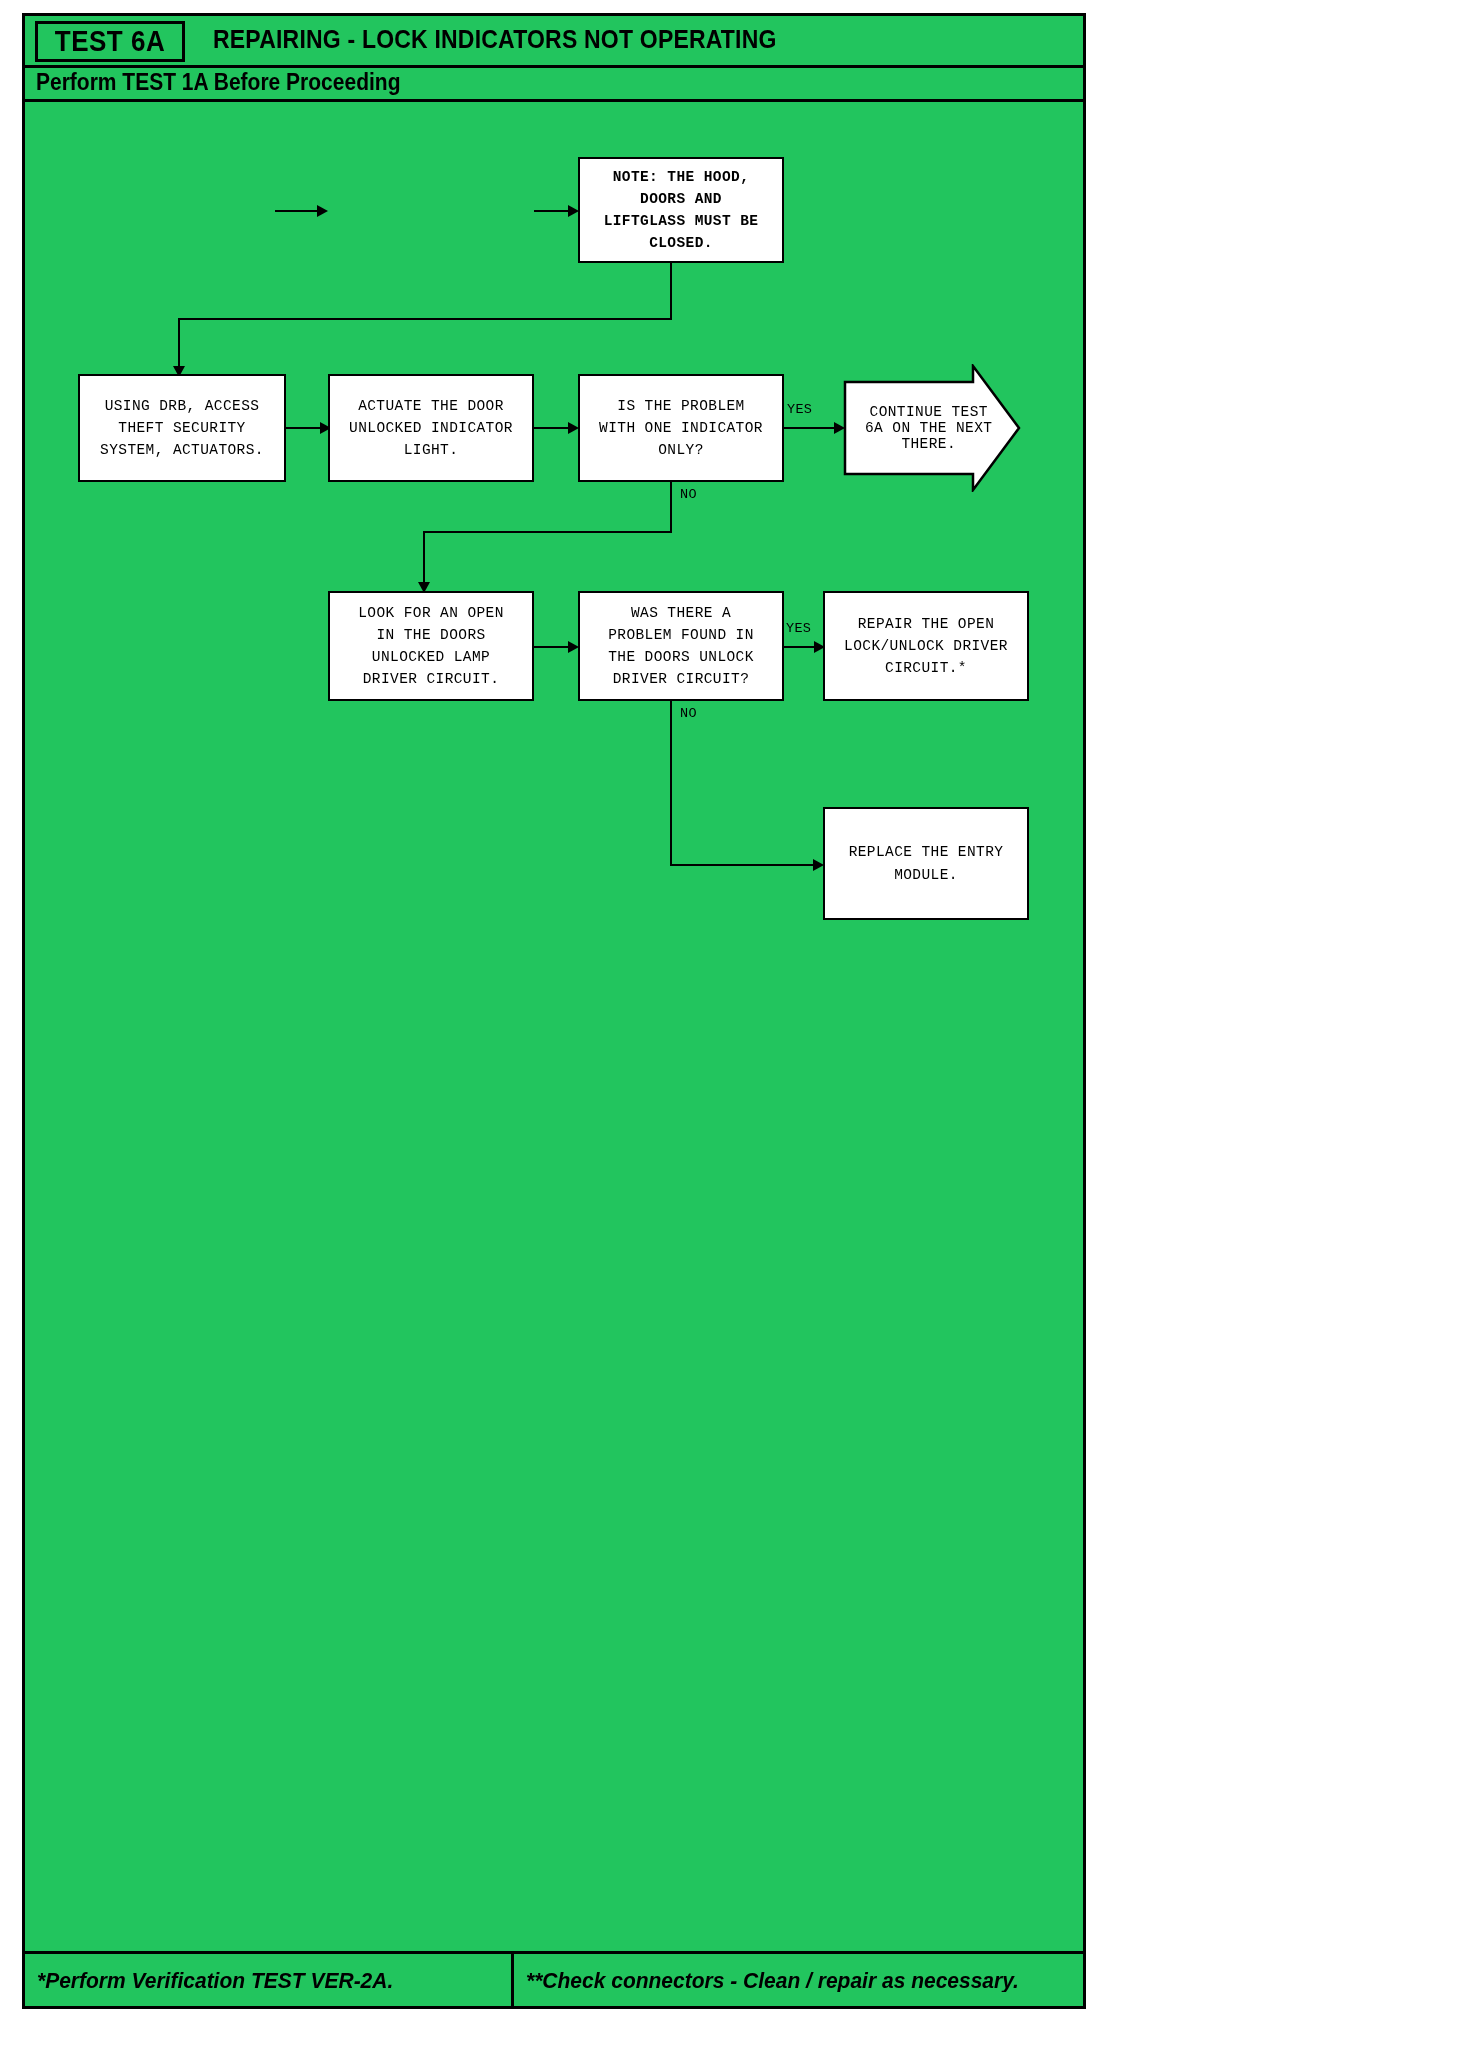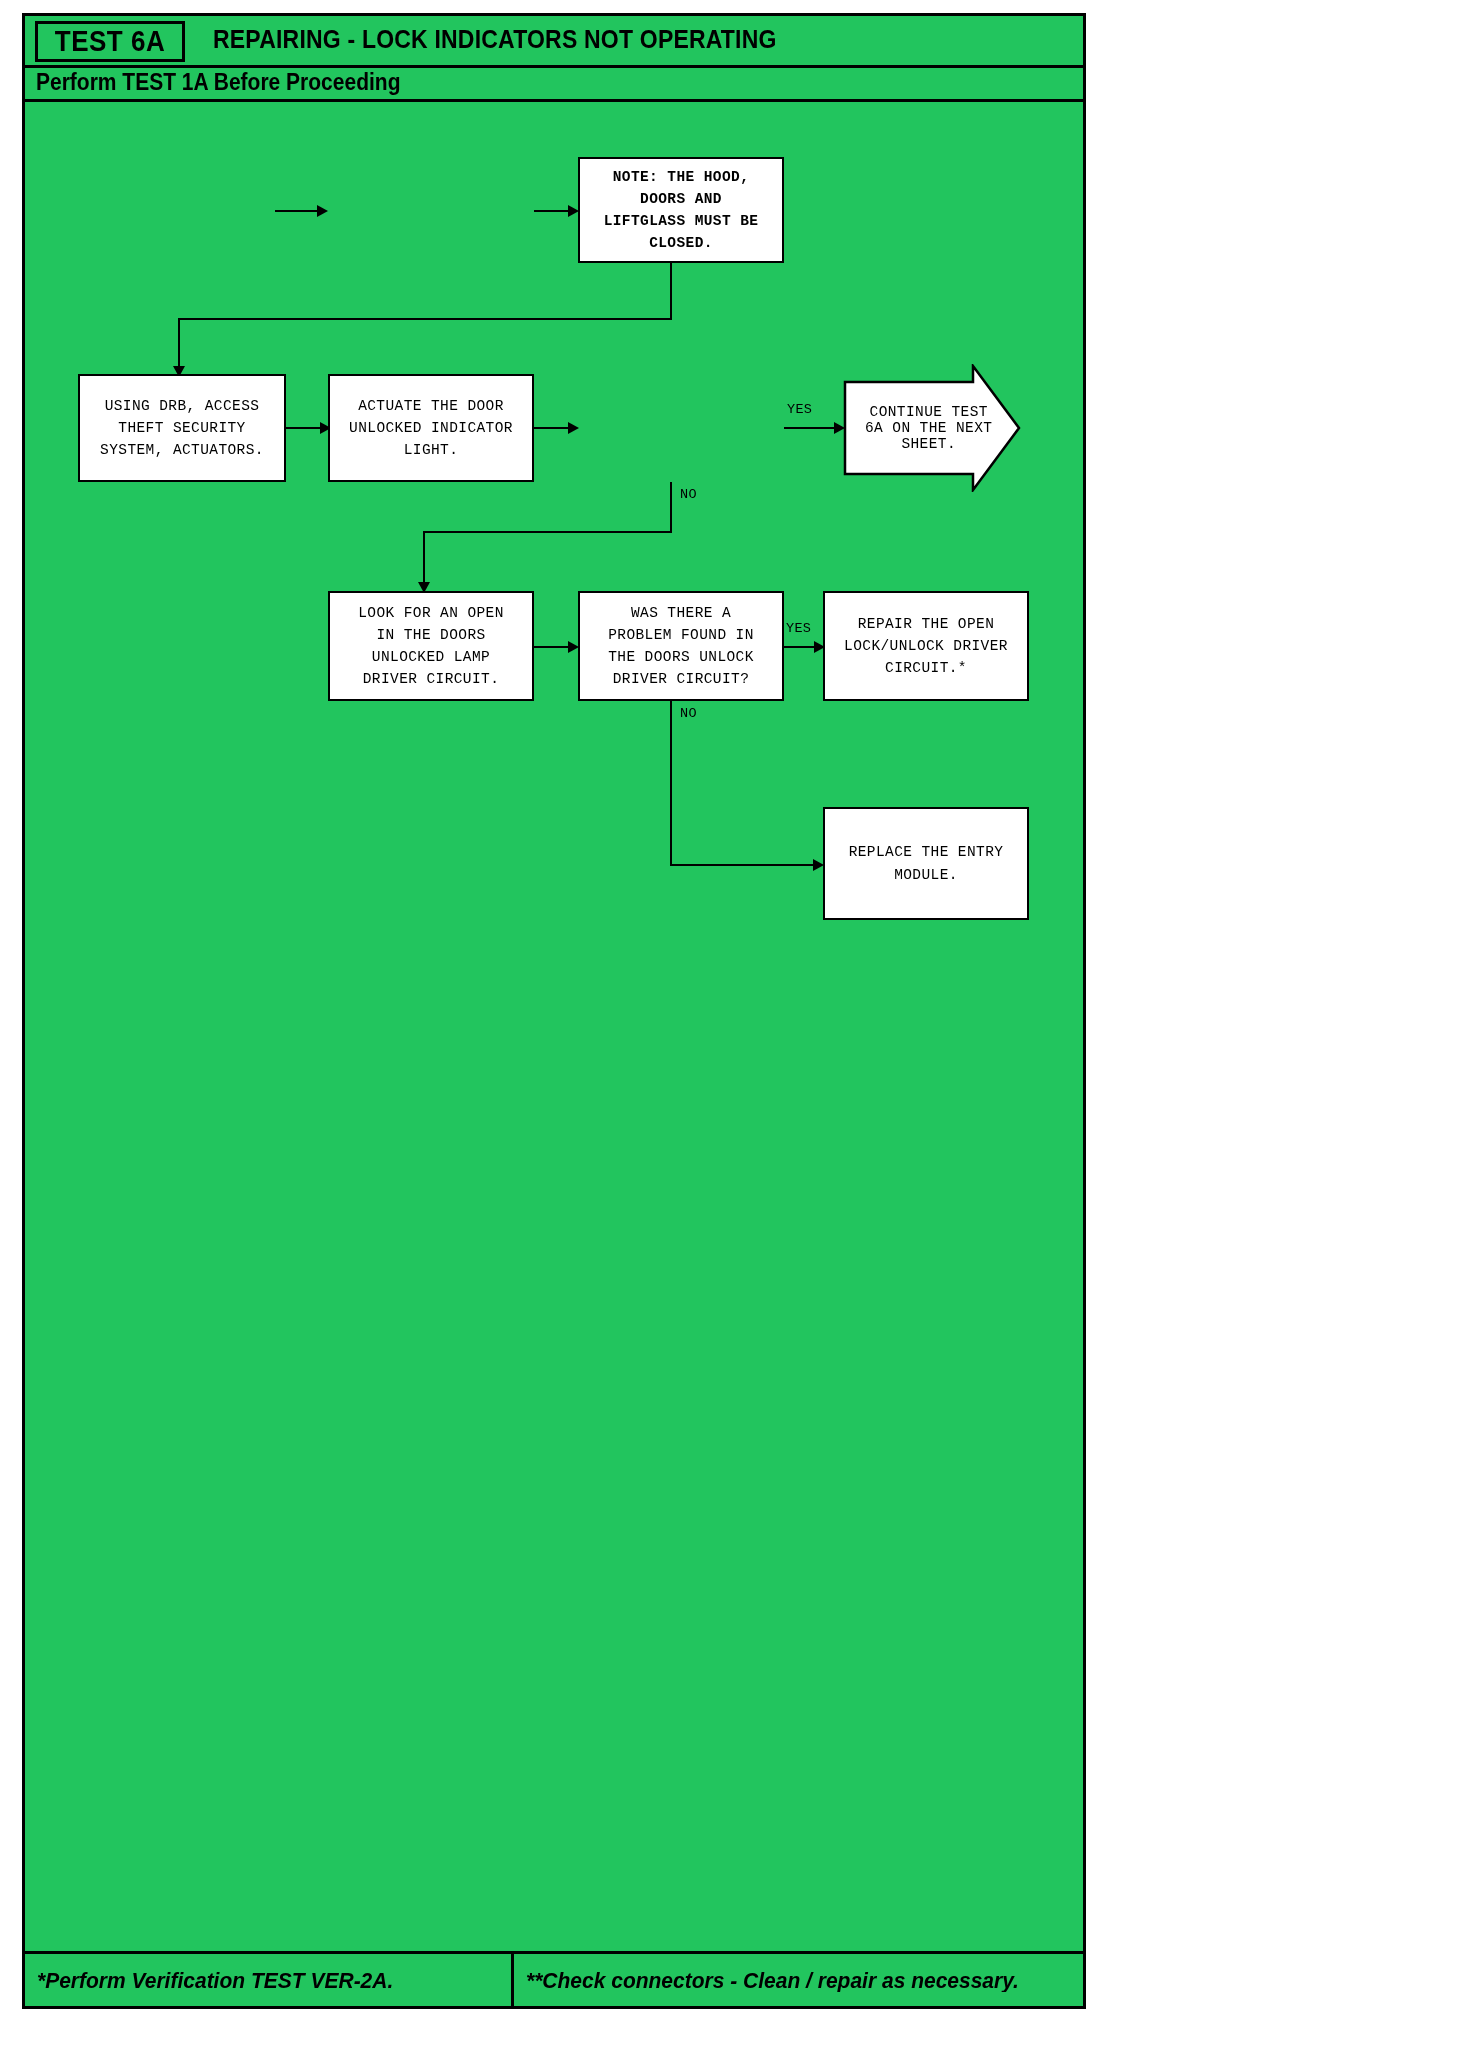--- a/index.html
+++ b/index.html
@@ -159,32 +159,37 @@
 
       <div class="box" style="left:303px;top:272px;width:206px;height:108px;">
         <div class="txt">ACTUATE THE DOOR
 UNLOCKED INDICATOR
 LIGHT.</div>
       </div>
 
       <div class="ln lnh" style="left:509px;top:325px;width:38px;"></div>
       <div class="arrowhead ah-right" style="left:543px;top:320px;"></div>
 
+      <div class="box" style="left:553px;top:272px;width:206px;height:108px;">
+        <div class="txt">IS THE PROBLEM
+WITH ONE INDICATOR
+ONLY?</div>
+      </div>
 
       <div class="blabel" style="left:762px;top:300px;">YES</div>
       <div class="ln lnh" style="left:759px;top:325px;width:54px;"></div>
       <div class="arrowhead ah-right" style="left:809px;top:320px;"></div>
 
       <div class="chevron cont" style="left:818px;top:262px;width:178px;height:128px;">
         <svg width="178" height="128" viewBox="0 0 178 128">
           <polygon points="2,18 130,18 130,2 176,64 130,126 130,110 2,110" fill="#ffffff" stroke="#000000" stroke-width="2.5" stroke-linejoin="miter"></polygon>
         </svg>
         <div class="clabel">CONTINUE TEST
 6A ON THE NEXT
-SHEET.</div>
+THERE.</div>
       </div>
 
       <div class="blabel" style="left:655px;top:385px;">NO</div>
       <div class="ln lnv" style="left:645px;top:380px;height:51px;"></div>
       <div class="ln lnh" style="left:398px;top:429px;width:249px;"></div>
       <div class="ln lnv" style="left:398px;top:429px;height:56px;"></div>
       <div class="arrowhead ah-down" style="left:393px;top:480px;"></div>
 
       <div class="box" style="left:303px;top:489px;width:206px;height:110px;">
         <div class="txt">LOOK FOR AN OPEN

